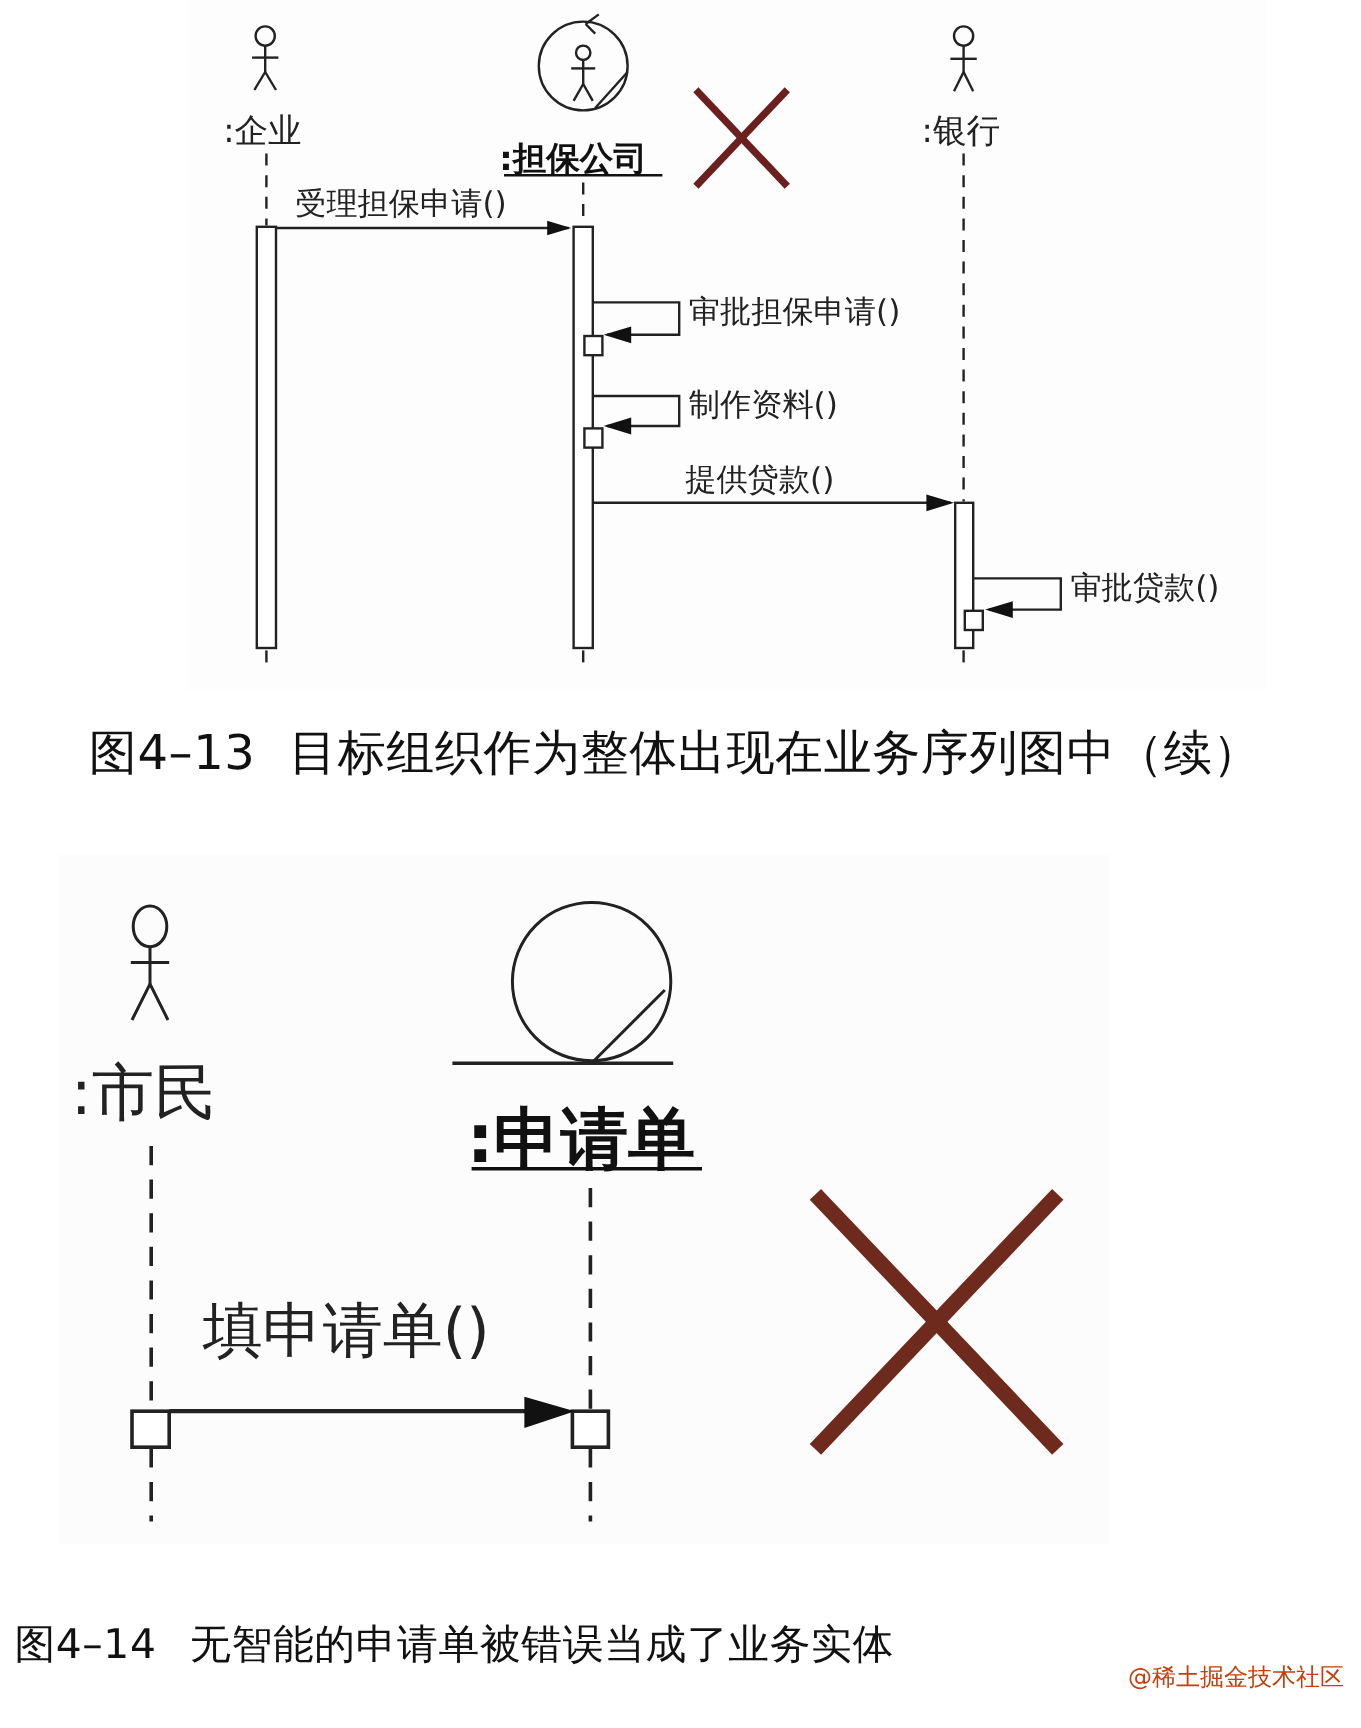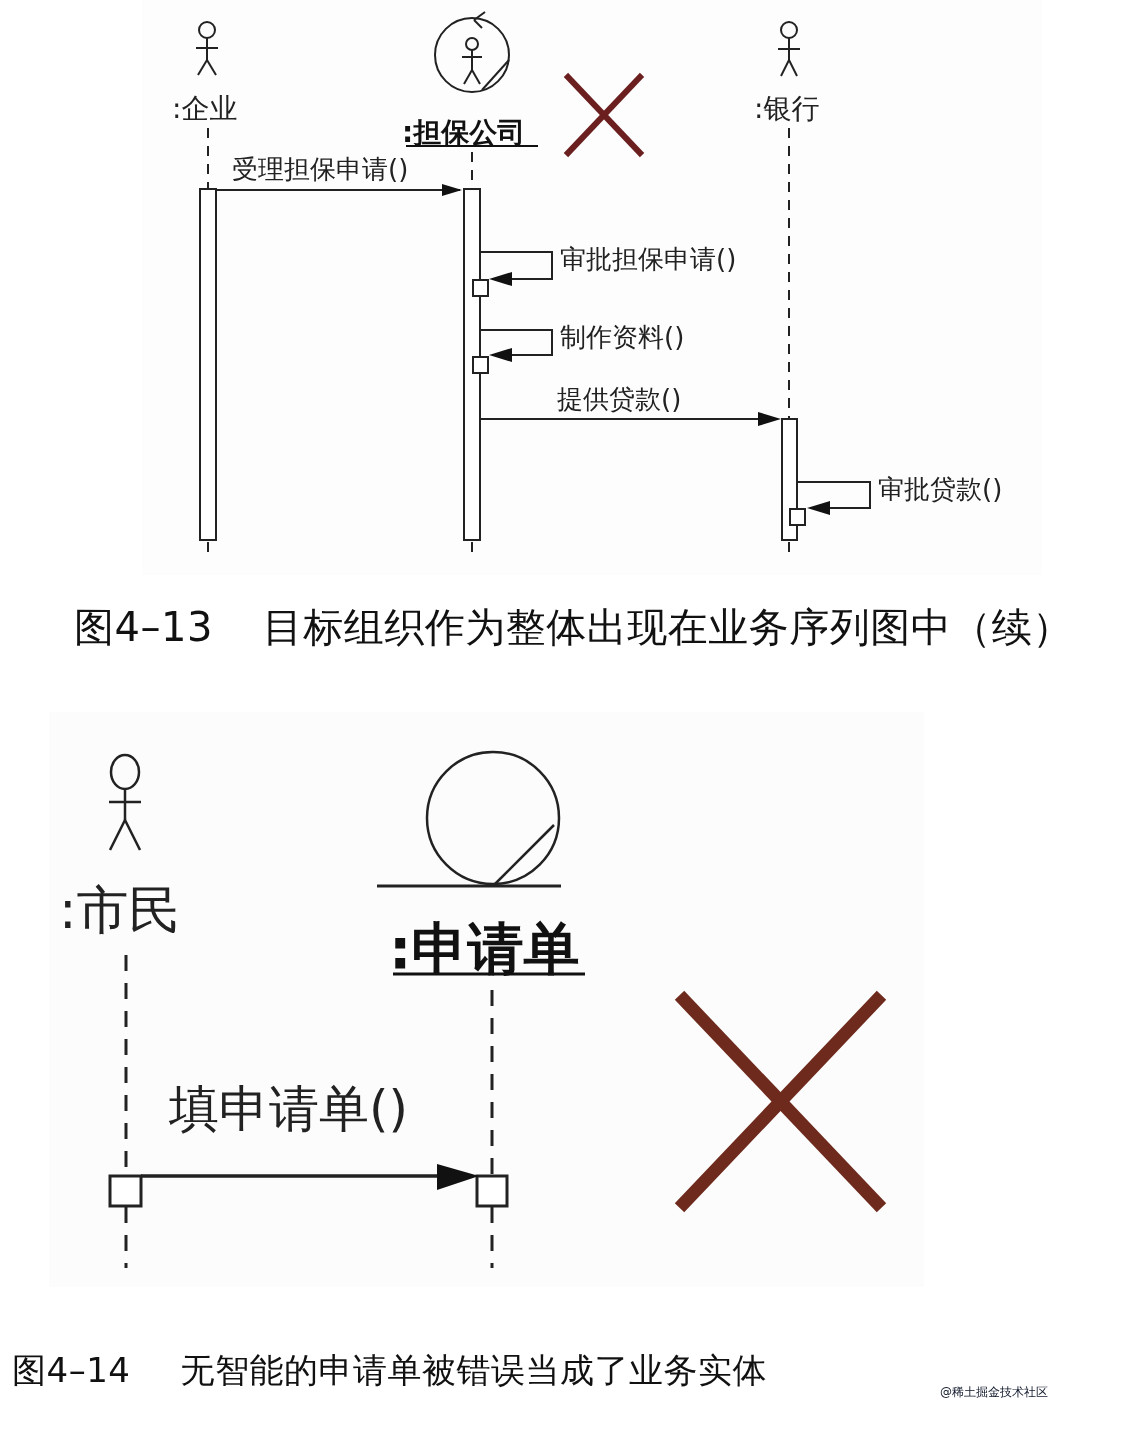--- a/index.html
+++ b/index.html
@@ -2,32 +2,32 @@
 <html><head>
   <meta charset="utf-8">
   <style>
     html, body { margin: 0; padding: 0; background: #ffffff; }
     body { width: 1134px; height: 1440px; position: relative; overflow: hidden;
            font-family: "DejaVu Sans", "Liberation Sans", sans-serif; color: #111; }
     .fig { position: absolute; }
     .fig svg { display: block; }
     .caption { position: absolute; white-space: nowrap; color: #111;
                font-family: "DejaVu Sans", "Liberation Sans", sans-serif; }
-    .caption .num { margin-right: 50px; }
+    .caption .num { margin-right: 28px; }
     #cap1 { left: 74px; top: 600px; font-size: 40px; letter-spacing: 0.5px; }
     #cap2 { left: 12px; top: 1348px; font-size: 34px; letter-spacing: 0.5px; }
-    #watermark { position: absolute; left: 940px; top: 1384px; font-size: 12px; color: #0f172a;
+    #watermark { position: absolute; left: 940px; top: 1384px; font-size: 20px; color: #c2410c;
                  font-family: "DejaVu Sans", "Liberation Sans", sans-serif; }
     .lbl { font-family: "DejaVu Sans", "Liberation Sans", sans-serif; fill: #222; }
     .lbl-bold { font-family: "DejaVu Sans", "Liberation Sans", sans-serif; font-weight: bold; fill: #111; }
   </style>
 </head>
 <body>
 
-<div class="fig" style="left:142px; top:0px;">
+<div class="fig" style="left:156px; top:0px;">
   <svg width="900" height="580" viewBox="150 0 900 580" xmlns="http://www.w3.org/2000/svg">
     <rect x="150" y="0" width="900" height="575" fill="#fdfdfd"></rect>
 
     <g stroke="#222" stroke-width="2" fill="none">
       <circle cx="215" cy="30" r="8"></circle>
       <line x1="215" y1="38" x2="215" y2="60"></line>
       <line x1="204" y1="48" x2="226" y2="48"></line>
       <line x1="215" y1="60" x2="206" y2="75"></line>
       <line x1="215" y1="60" x2="224" y2="75"></line>
     </g>

